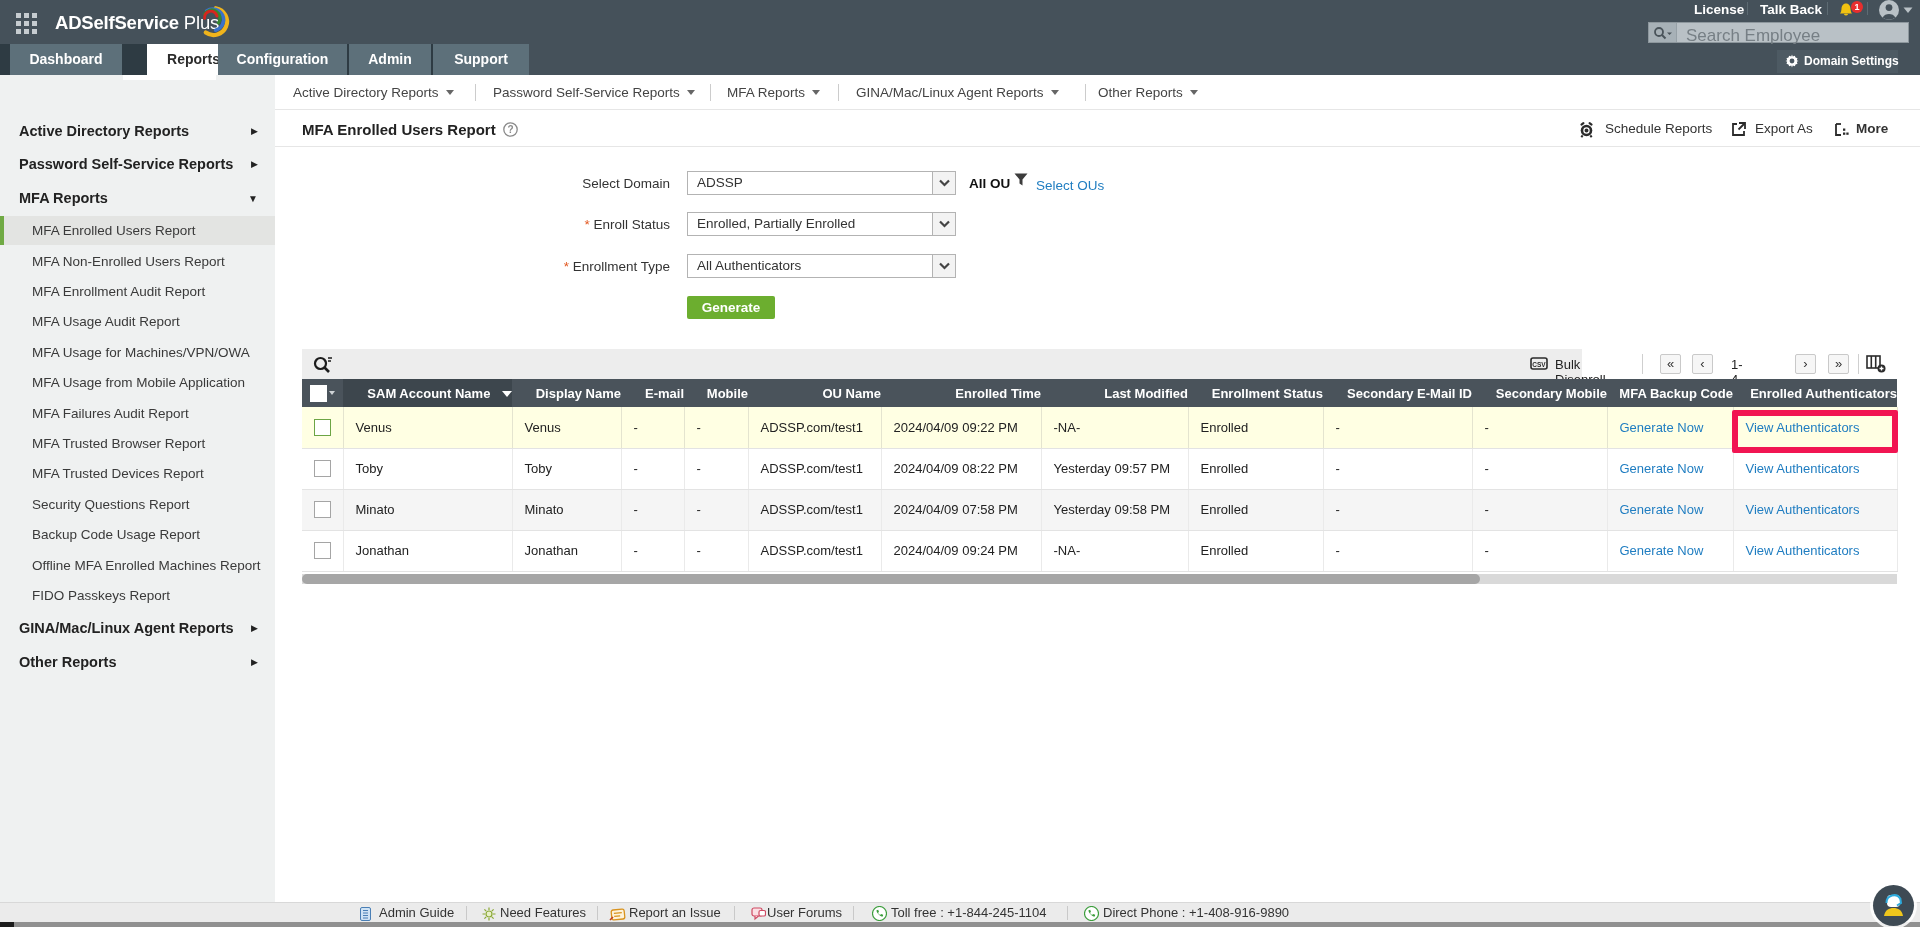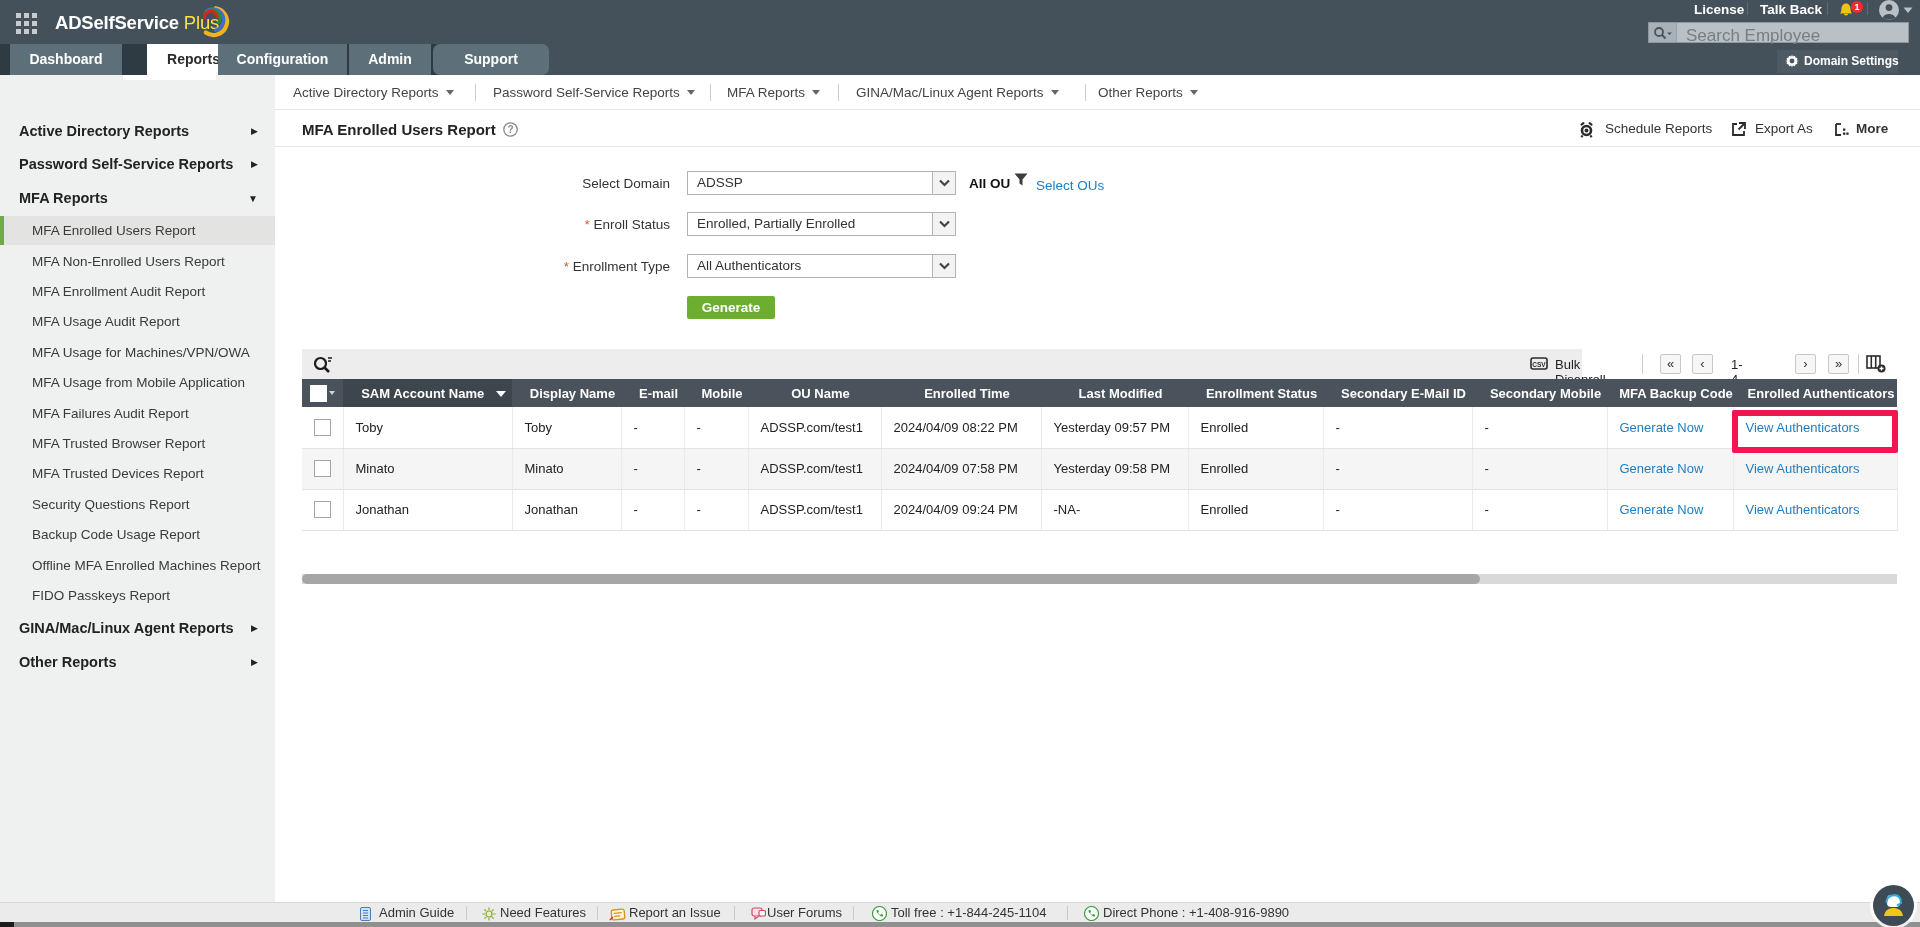--- a/index.html
+++ b/index.html
@@ -4,21 +4,21 @@
 <style>
 * { margin:0; padding:0; box-sizing:border-box; }
 html,body { width:1920px; height:927px; overflow:hidden; font-family:"Liberation Sans", sans-serif; background:#fff; }
 .abs { position:absolute; }
 
 #topbar { position:absolute; left:0; top:0; width:1920px; height:75px; background:#45515a; }
 #gridicon { position:absolute; left:16px; top:13px; width:22px; height:21px; }
 #gridicon div { position:absolute; width:5px; height:5px; background:#c6ccd0; }
 #logo { position:absolute; left:55px; top:0; height:44px; line-height:46px; color:#fff; font-size:18.5px; letter-spacing:-0.2px; }
 #logo b { font-weight:bold; }
-#logo span.plus { font-weight:normal; color:#fde047; }
+#logo span.plus { font-weight:normal; color:#ffffff; }
 #searchemp { position:absolute; left:1648px; top:22px; width:261px; height:21px; background:#b9c1c6; border:1px solid #8d979d; }
 #searchemp .iconbox { position:absolute; left:0; top:0; width:28px; height:19px; background:#a7b1b7; border-right:1px solid #97a1a7; }
 #searchemp .ph { position:absolute; left:37px; top:3px; color:#767f85; font-size:17px; }
 
 #tabrow { position:absolute; left:0; top:44px; width:1920px; height:31px; }
 #tabtrack { position:absolute; left:0; top:0; width:529px; height:31px; background:#2e3b43; }
 .tab { position:absolute; top:0; height:31px; background:#5d707a; color:#fff; font-size:14px; font-weight:bold; text-align:center; line-height:31px; }
 .tab.active { background:#fff; color:#2b2b2b;margin-left:24px; }
 #domset { position:absolute; left:1777px; top:6px; width:121px; height:23px; background:#4d5a63; color:#fff; font-size:12px; font-weight:bold; line-height:23px; white-space:nowrap; }
 
@@ -43,21 +43,21 @@
 
 .flabel { position:absolute; color:#333; font-size:13.5px; text-align:right; width:150px; }
 .req { color:#e2571f; }
 .dropdown { position:absolute; left:412px; width:269px; height:24px; border:1px solid #b3b3b3; background:#fff; color:#333; font-size:13.5px; line-height:22px; padding-left:9px; }
 .dropdown .chev { position:absolute; right:0; top:0; width:23px; height:22px; background:#f3f3f3; border-left:1px solid #b3b3b3; }
 .dropdown .chev svg { position:absolute; left:5px; top:6px; }
 #genbtn { position:absolute; left:412px; top:186px; width:88px; height:23px; background:#6cae2f; color:#fff; font-size:13.5px; font-weight:bold; text-align:center; line-height:23px; border-radius:2px; }
 
 #toolbar { position:absolute; left:27px; top:239px; width:1280px; height:30px; background:#ededed; }
 #grid { position:absolute; left:27px; top:269px; width:1595px; border-collapse:collapse; table-layout:fixed; }
-#grid th { background:#4a535b; color:#fff; font-weight:bold; font-size:13px; text-align:center; height:28px; padding:0 0 0 12px; overflow:hidden; white-space:nowrap; }
+#grid th { background:#4a535b; color:#fff; font-weight:bold; font-size:13px; text-align:right; height:28px; padding:0 0 0 12px; overflow:hidden; white-space:nowrap; }
 #grid th.dark { background:#3d464d; }
 #grid th.ck { background:#4a535b; }
 #grid td { height:41px; font-size:13px; color:#222; padding:0 0 0 12px; border-bottom:1px solid #e3e3e3; border-right:1px solid #eaeaea; overflow:hidden; white-space:nowrap; background:#fff; }
 #grid tr.yellow td { background:#ffffe3; border-right:1px solid #e4e4cf; }
 #grid tr.stripe td { background:#f5f5f5; }
 #grid td.ck, #grid th.ck { padding:0; text-align:center; }
 a.blue { color:#1f7dc1; text-decoration:none; }
 .cb { display:inline-block; width:17px; height:17px; background:#fff; border:1px solid #a5a5a5; vertical-align:middle; }
 #hscroll { position:absolute; left:27px; top:464px; width:1595px; height:10px; background:#d9d9d9; }
 #hscroll .thumb { position:absolute; left:0; top:0; width:1178px; height:10px; background:#a6a6a6; border-radius:5px; }
@@ -119,21 +119,21 @@
       </div>
     <div class="ph">Search Employee</div>
   </div>
 </div>
 <div id="tabrow">
   <div id="tabtrack"></div>
   <div class="tab" style="left:10px; width:112px;">Dashboard</div>
   <div class="tab active" style="left:123px; width:93px;">Reports</div>
   <div class="tab" style="left:218px; width:129px;">Configuration</div>
   <div class="tab" style="left:349px; width:82px;">Admin</div>
-  <div class="tab" style="left:433px; width:116px;border-radius:7px;">Support</div>
+  <div class="tab" style="left:433px; width:96px;">Support</div>
   <div id="domset"><svg style="vertical-align:-3px; margin:0 5px 0 8px;" width="14" height="14" viewBox="0 0 15 15">
         <path d="M7.5 0.5 L8.3 2.6 L10.5 1.8 L11.3 3.7 L13.4 4.5 L12.6 6.7 L14.5 7.5 L12.6 8.3 L13.4 10.5 L11.3 11.3 L10.5 13.2 L8.3 12.4 L7.5 14.5 L6.7 12.4 L4.5 13.2 L3.7 11.3 L1.6 10.5 L2.4 8.3 L0.5 7.5 L2.4 6.7 L1.6 4.5 L3.7 3.7 L4.5 1.8 L6.7 2.6 Z" fill="#fff"></path>
         <circle cx="7.5" cy="7.5" r="2.6" fill="#4a5761"></circle>
       </svg>Domain Settings</div>
 </div>
 <div id="subnav">
   <div class="side"></div>
   <div style="position:absolute; left:123px; top:0; width:93px; height:5px; background:#fff;"></div>
   <div style="position:absolute; left:275px; top:34px; width:1645px; height:1px; background:#e6e6e6;"></div>
   <div id="searchreport">
@@ -285,20 +285,35 @@
           <th>Mobile</th>
           <th>OU Name</th>
           <th>Enrolled Time</th>
           <th>Last Modified</th>
           <th>Enrollment Status</th>
           <th>Secondary E-Mail ID</th>
           <th>Secondary Mobile</th>
           <th>MFA Backup Code</th>
           <th>Enrolled Authenticators</th>
     </tr>
+    <tr class="yellow">
+      <td class="ck"><span class="cb" style="border-color:#6ca445;"></span></td>
+      <td>Venus</td>
+          <td>Venus</td>
+          <td>-</td>
+          <td>-</td>
+          <td>ADSSP.com/test1</td>
+          <td>2024/04/09 09:22 PM</td>
+          <td>-NA-</td>
+          <td>Enrolled</td>
+          <td>-</td>
+          <td>-</td>
+          <td><a class="blue">Generate Now</a></td>
+          <td><a class="blue">View Authenticators</a></td>
+    </tr>
     <tr>
       <td class="ck"><span class="cb"></span></td>
       <td>Toby</td>
           <td>Toby</td>
           <td>-</td>
           <td>-</td>
           <td>ADSSP.com/test1</td>
           <td>2024/04/09 08:22 PM</td>
           <td>Yesterday 09:57 PM</td>
           <td>Enrolled</td>

